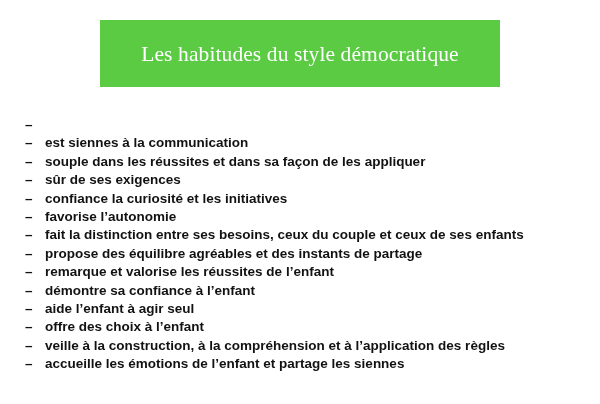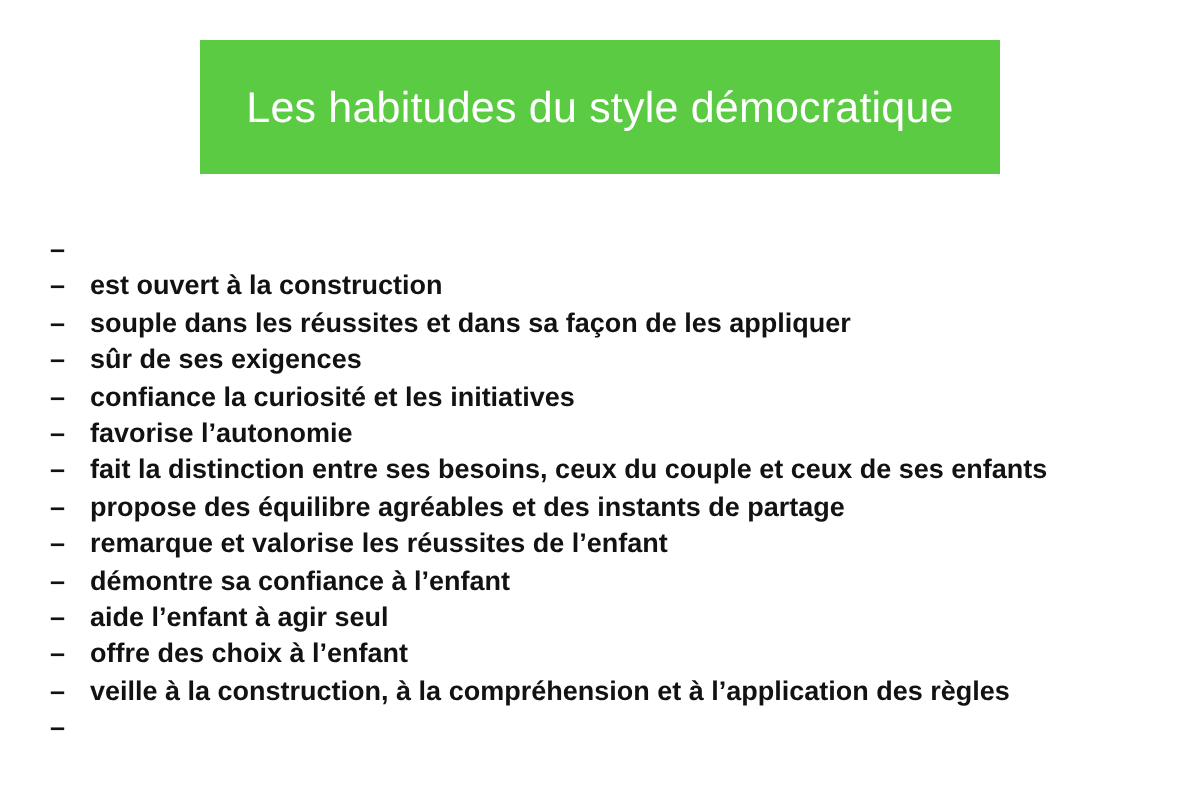--- a/index.html
+++ b/index.html
@@ -28,20 +28,21 @@
     color: #ffffff;
     display: flex;
     flex-direction: column;
     align-items: center;
     justify-content: center;
     text-align: center;
     font-size: 21.5px;
     line-height: 28px;
     font-weight: 400;
     letter-spacing: 0.1px;
+    font-family: Liberation Serif, serif;
   }
   .habit-list {
     position: absolute;
     left: 0;
     top: 116px;
     width: 600px;
     margin: 0;
     padding: 0 8px 0 25px;
     list-style: none;
     box-sizing: border-box;
@@ -70,21 +71,21 @@
   <div class="title-box">
     <div>Les habitudes du style démocratique</div>
   </div>
 
   <ul class="habit-list">
     <li>
         <span class="dash">–</span>
       </li>
     <li>
         <span class="dash">–</span>
-        <span>est ouvert à la construction</span>
+        <span>est siennes à la communication</span>
       </li>
     <li>
         <span class="dash">–</span>
         <span>souple dans les réussites et dans sa façon de les appliquer</span>
       </li>
     <li>
         <span class="dash">–</span>
         <span>sûr de ses exigences</span>
       </li>
     <li>
@@ -118,16 +119,17 @@
     <li>
         <span class="dash">–</span>
         <span>offre des choix à l’enfant</span>
       </li>
     <li>
         <span class="dash">–</span>
         <span>veille à la construction, à la compréhension et à l’application des règles</span>
       </li>
     <li>
         <span class="dash">–</span>
+        <span>accueille les émotions de l’enfant et partage les siennes</span>
       </li>
   </ul>
 
 </div>
 
 </body></html>

